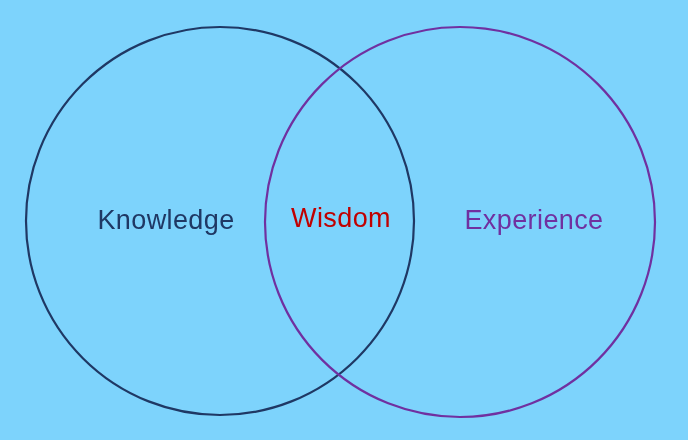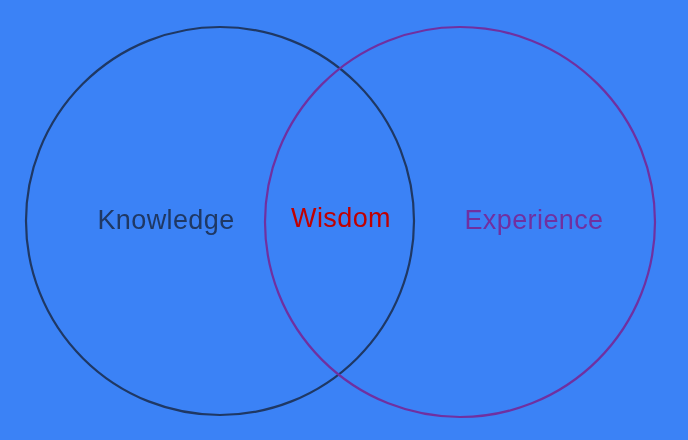--- a/index.html
+++ b/index.html
@@ -10,21 +10,21 @@
     width: 688px;
     height: 440px;
     background: #ffffff;
     overflow: hidden;
     font-family: "Liberation Sans", sans-serif;
   }
   .stage {
     position: relative;
     width: 688px;
     height: 440px;
-    background: #3b82f6;
+    background: #7dd3fc;
   }
   .venn-svg {
     display: block;
   }
   .circ {
     fill: none;
     stroke-width: 2.2;
   }
   .lbl {
     font-family: "Liberation Sans", sans-serif;

